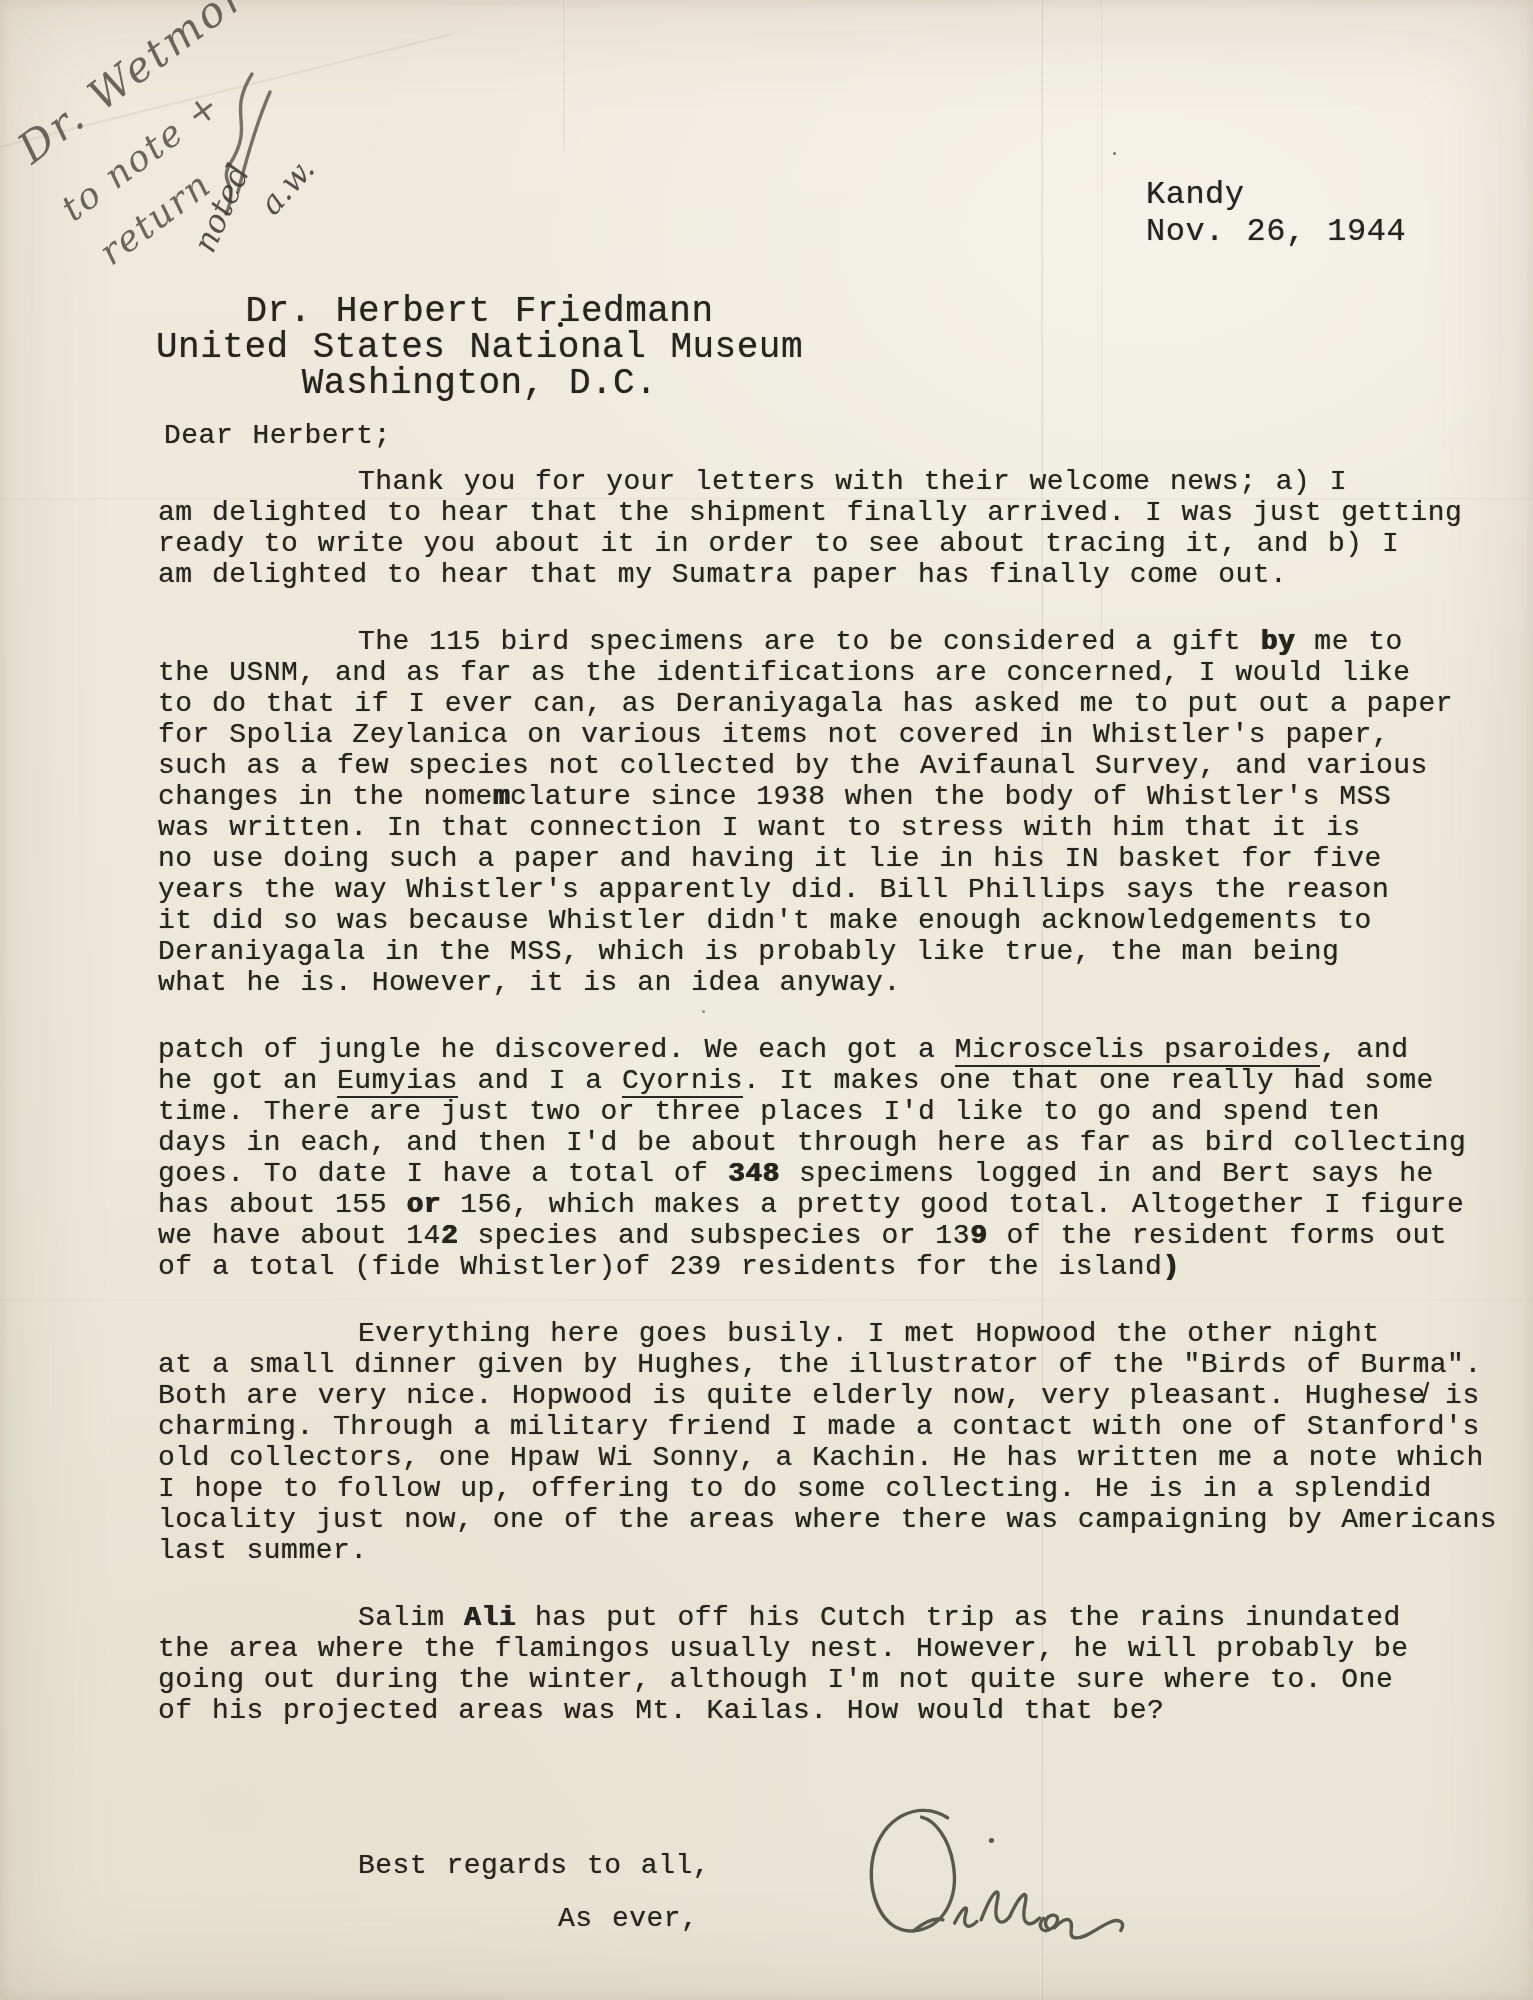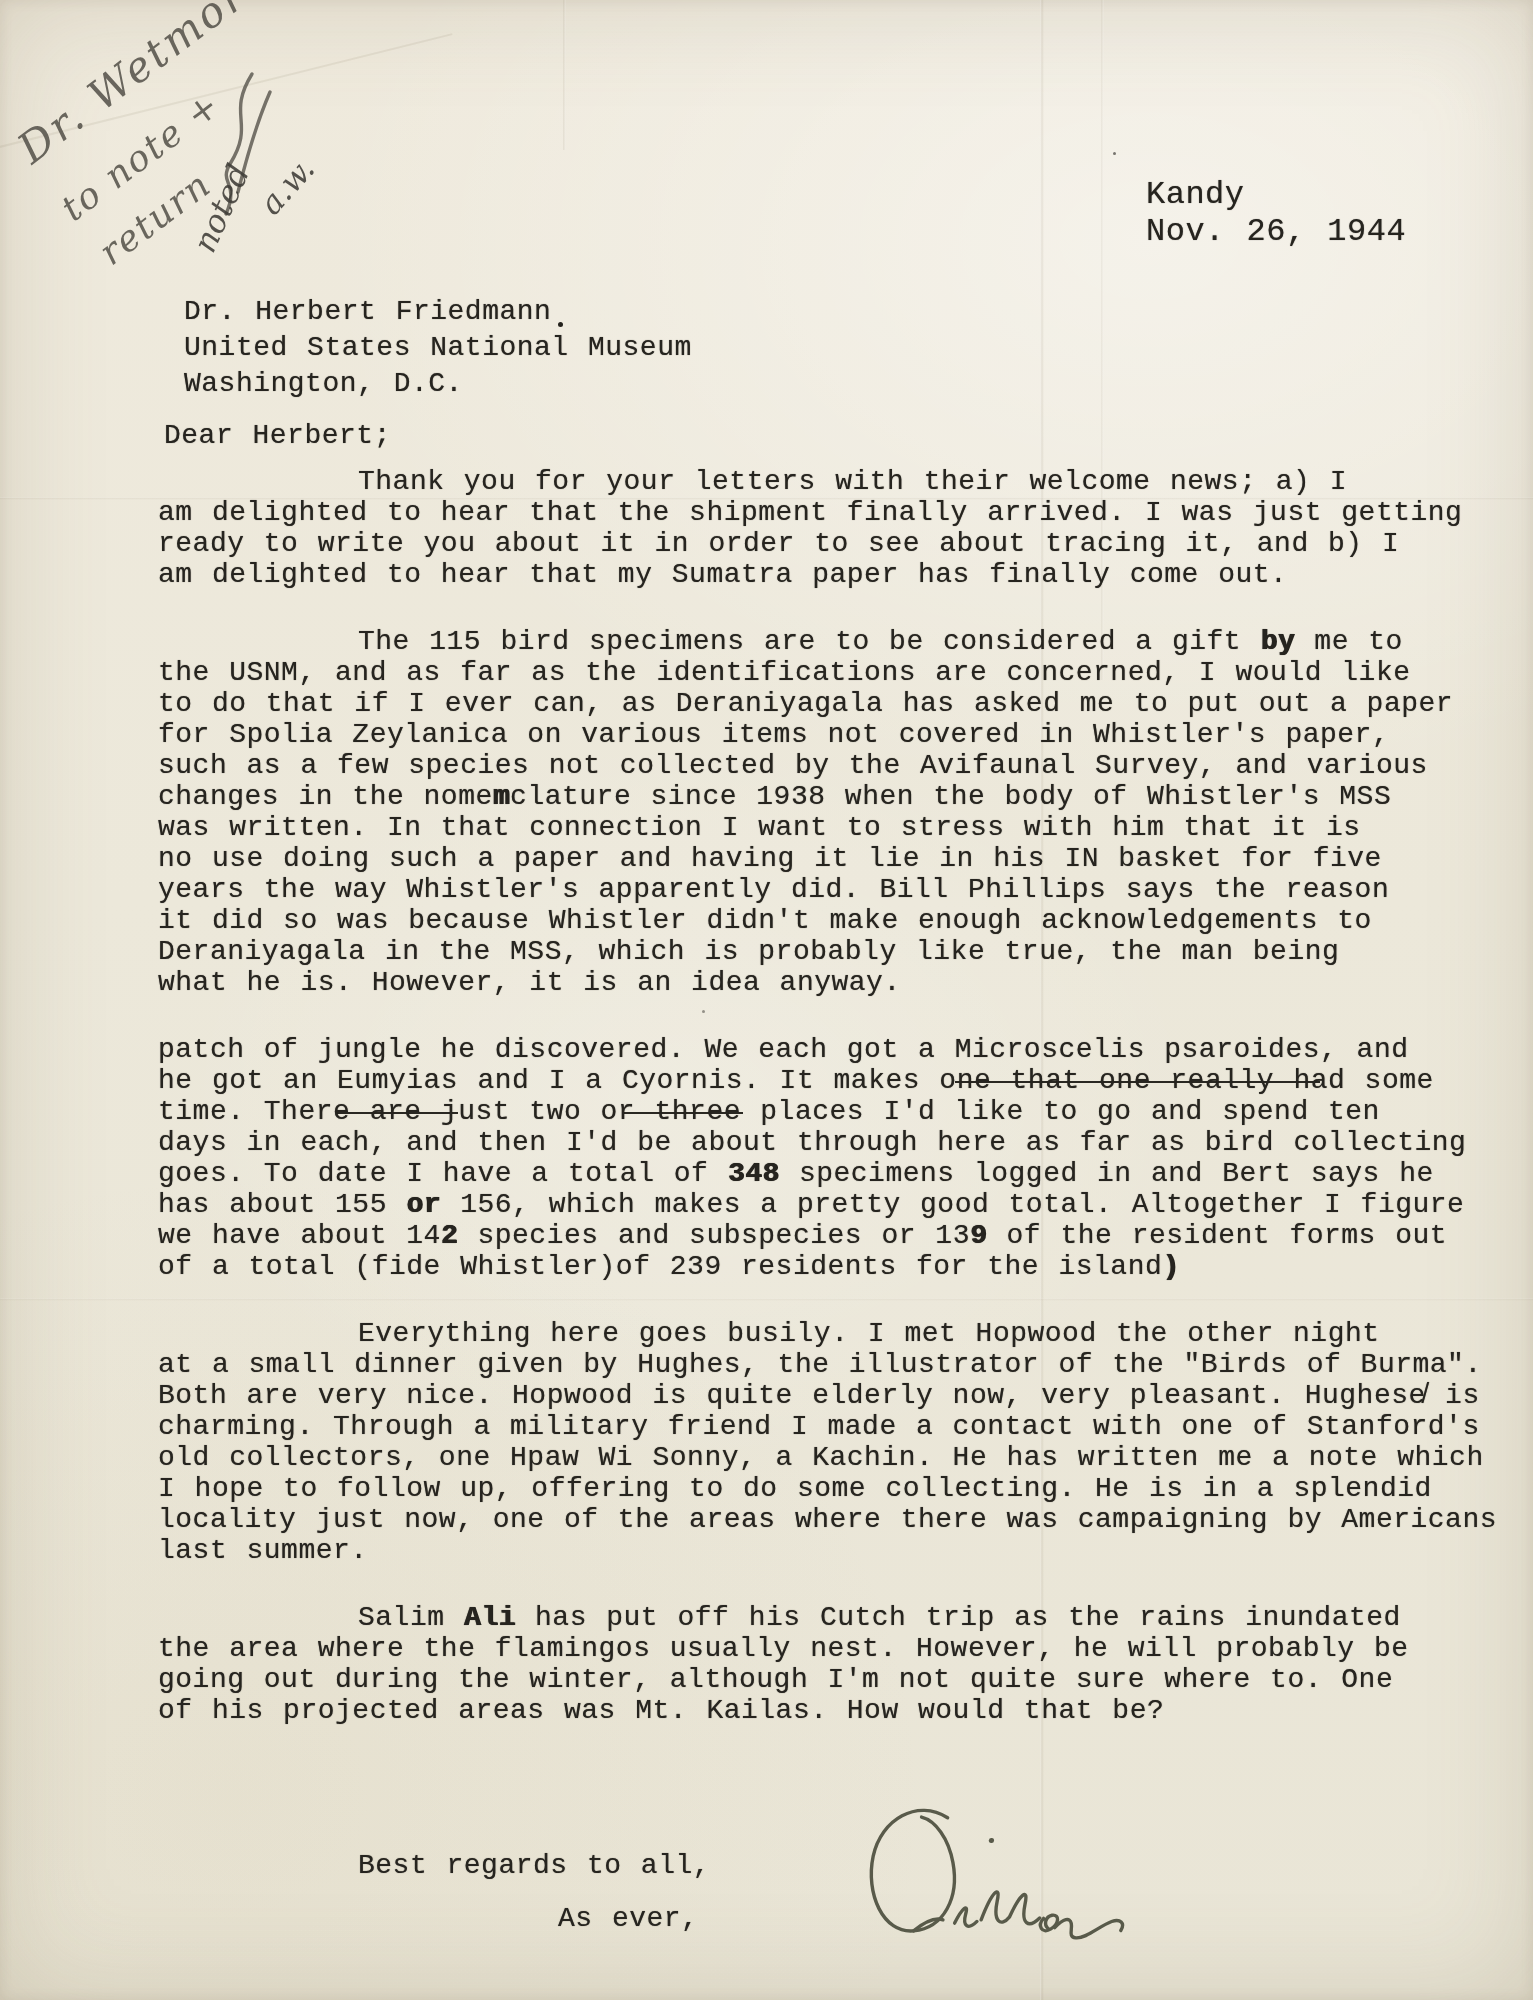--- a/index.html
+++ b/index.html
@@ -25,27 +25,27 @@
     background:linear-gradient(90deg,rgba(122,108,82,.20),rgba(255,255,255,.3));opacity:.6;}
   .crease.h1{left:0;top:497px;width:1533px;height:3px;
     background:linear-gradient(180deg,rgba(255,255,255,.4),rgba(122,108,82,.14),rgba(255,255,255,0));opacity:.5;}
   .crease.h2{left:0;top:1298px;width:1533px;height:3px;
     background:linear-gradient(180deg,rgba(255,255,255,.4),rgba(122,108,82,.12),rgba(255,255,255,0));opacity:.45;}
   .crease.d1{left:-60px;top:96px;width:520px;height:2px;background:rgba(122,108,82,.20);
     transform:rotate(-14deg);opacity:.5;}
   
   .typed{text-shadow:0 0 1px rgba(26,24,18,.6);letter-spacing:.5px;word-spacing:2px;}
   .date-block{position:absolute;left:1146px;top:176px;font-size:32px;line-height:37px;}
-  .address-block{position:absolute;left:184px;top:294px;font-size:28px;line-height:36px;}
+  .address-block{position:absolute;left:156px;top:294px;font-size:36px;line-height:36px;text-align:center;}
   .salutation{position:absolute;left:164px;top:420px;font-size:28px;}
   .letter-body{position:absolute;left:158px;top:466px;width:1350px;font-size:28px;line-height:31px;}
   .para{margin:0 0 36px 0;}
   .line{white-space:pre;}
   .line.first{padding-left:200px;}
-  .u{border-bottom:2.5px solid #2a2822;padding-bottom:16px;}
+  .u{border-bottom:2.5px solid #2a2822;padding-bottom:0px;}
   .ov{font-weight:bold;text-shadow:1px 0 currentColor, 0 0 1px rgba(26,24,18,.6);}
   .closing-regards{margin:36px 0 0 200px;font-size:28px;}
   .closing-valediction{margin:22px 0 0 400px;font-size:28px;}
   
   .annotation{position:absolute;left:8px;top:6px;width:440px;height:300px;
     font-family:"DejaVu Serif", serif;font-style:italic;color:#57544c;}
   .annotation .hw{position:absolute;white-space:nowrap;opacity:.88;}
   .hw.l1{left:30px;top:118px;font-size:42px;transform:rotate(-37deg);transform-origin:left bottom;letter-spacing:3px;}
   .hw.l2{left:70px;top:182px;font-size:36px;transform:rotate(-37deg);transform-origin:left bottom;letter-spacing:2px;}
   .hw.l3{left:108px;top:226px;font-size:36px;transform:rotate(-37deg);transform-origin:left bottom;letter-spacing:2px;}

